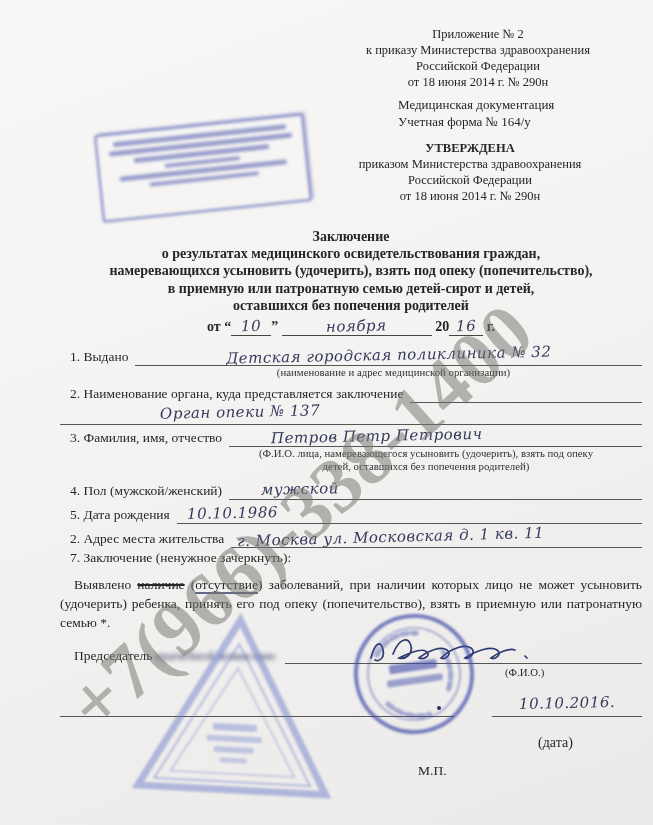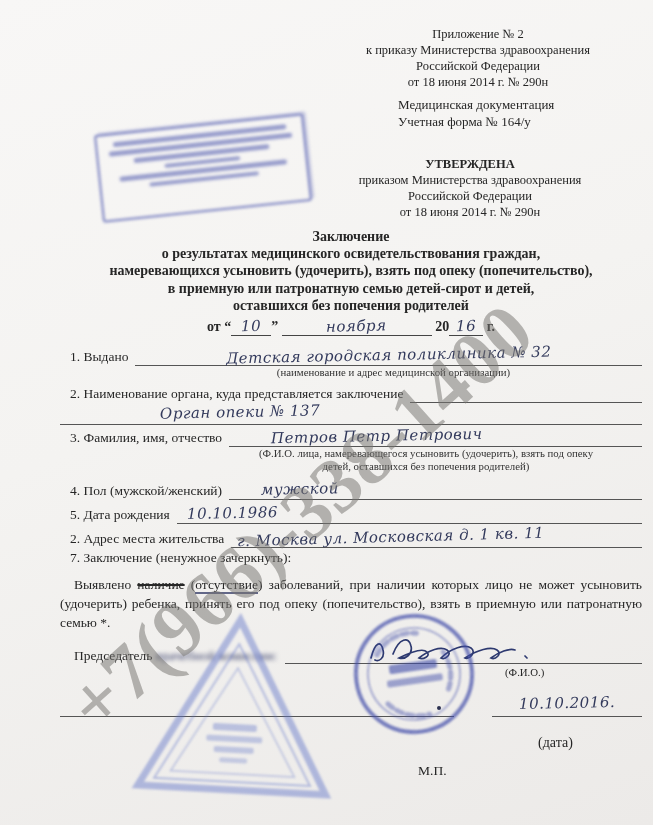--- a/index.html
+++ b/index.html
@@ -72,21 +72,21 @@
     <div>Российской Федерации</div>
     <div>от 18 июня 2014 г. № 290н</div>
   </div>
 
   <div class="abs meddoc" style="left:398px;top:96px;width:245px;">
     <div>Медицинская документация</div>
     <div>Учетная форма № 164/у</div>
   </div>
 
   <div class="abs hdr" style="left:300px;top:140px;width:340px;">
-    <div style="font-weight:bold;margin-top:16px;">УТВЕРЖДЕНА</div>
+    <div style="font-weight:bold;">УТВЕРЖДЕНА</div>
     <div>приказом Министерства здравоохранения</div>
     <div>Российской Федерации</div>
     <div>от 18 июня 2014 г. № 290н</div>
   </div>
 
   <div class="abs rectstamp">
     <div class="bar" style="width:92%;"></div>
     <div class="bar" style="width:97%;"></div>
     <div class="bar" style="width:72%;"></div>
     <div class="bar" style="width:40%;height:4px;"></div>

